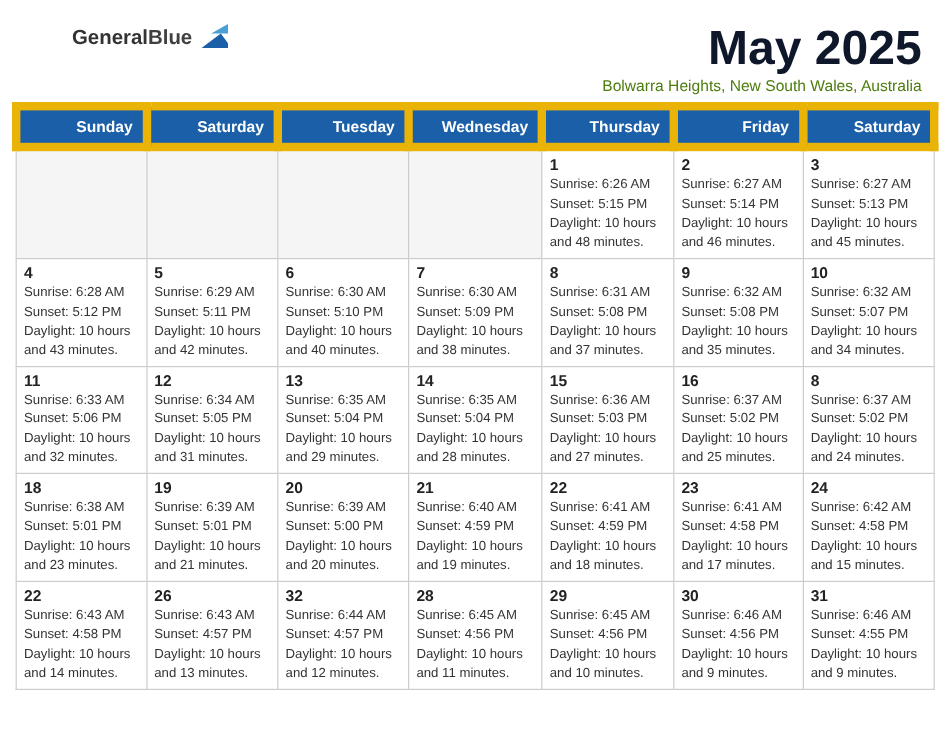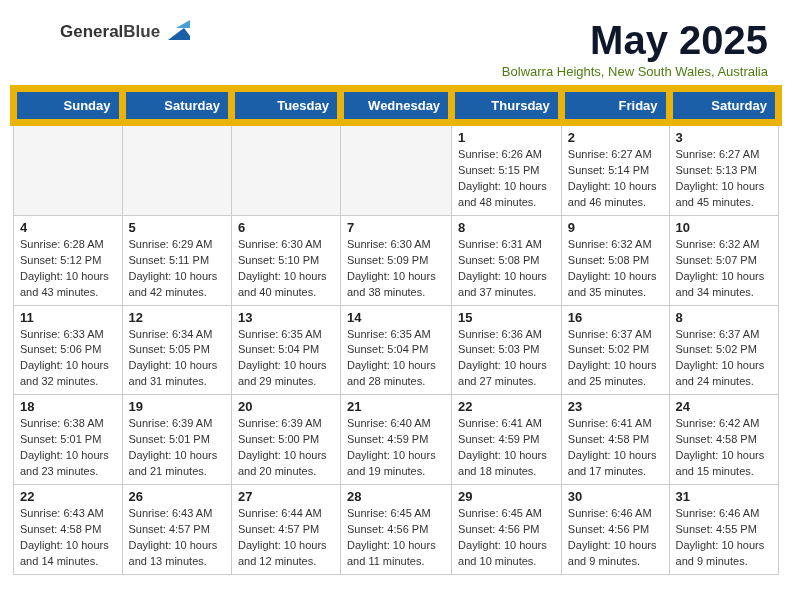--- a/index.html
+++ b/index.html
@@ -247,21 +247,21 @@
         <tr>
           <td>
             <div class="day-number">22</div>
             <div class="day-info">Sunrise: 6:43 AM<br>Sunset: 4:58 PM<br>Daylight: 10 hours and 14 minutes.</div>
           </td>
           <td>
             <div class="day-number">26</div>
             <div class="day-info">Sunrise: 6:43 AM<br>Sunset: 4:57 PM<br>Daylight: 10 hours and 13 minutes.</div>
           </td>
           <td>
-            <div class="day-number">27</div>
+            <div class="day-number">32</div>
             <div class="day-info">Sunrise: 6:44 AM<br>Sunset: 4:57 PM<br>Daylight: 10 hours and 12 minutes.</div>
           </td>
           <td>
             <div class="day-number">28</div>
             <div class="day-info">Sunrise: 6:45 AM<br>Sunset: 4:56 PM<br>Daylight: 10 hours and 11 minutes.</div>
           </td>
           <td>
             <div class="day-number">29</div>
             <div class="day-info">Sunrise: 6:45 AM<br>Sunset: 4:56 PM<br>Daylight: 10 hours and 10 minutes.</div>
           </td>

